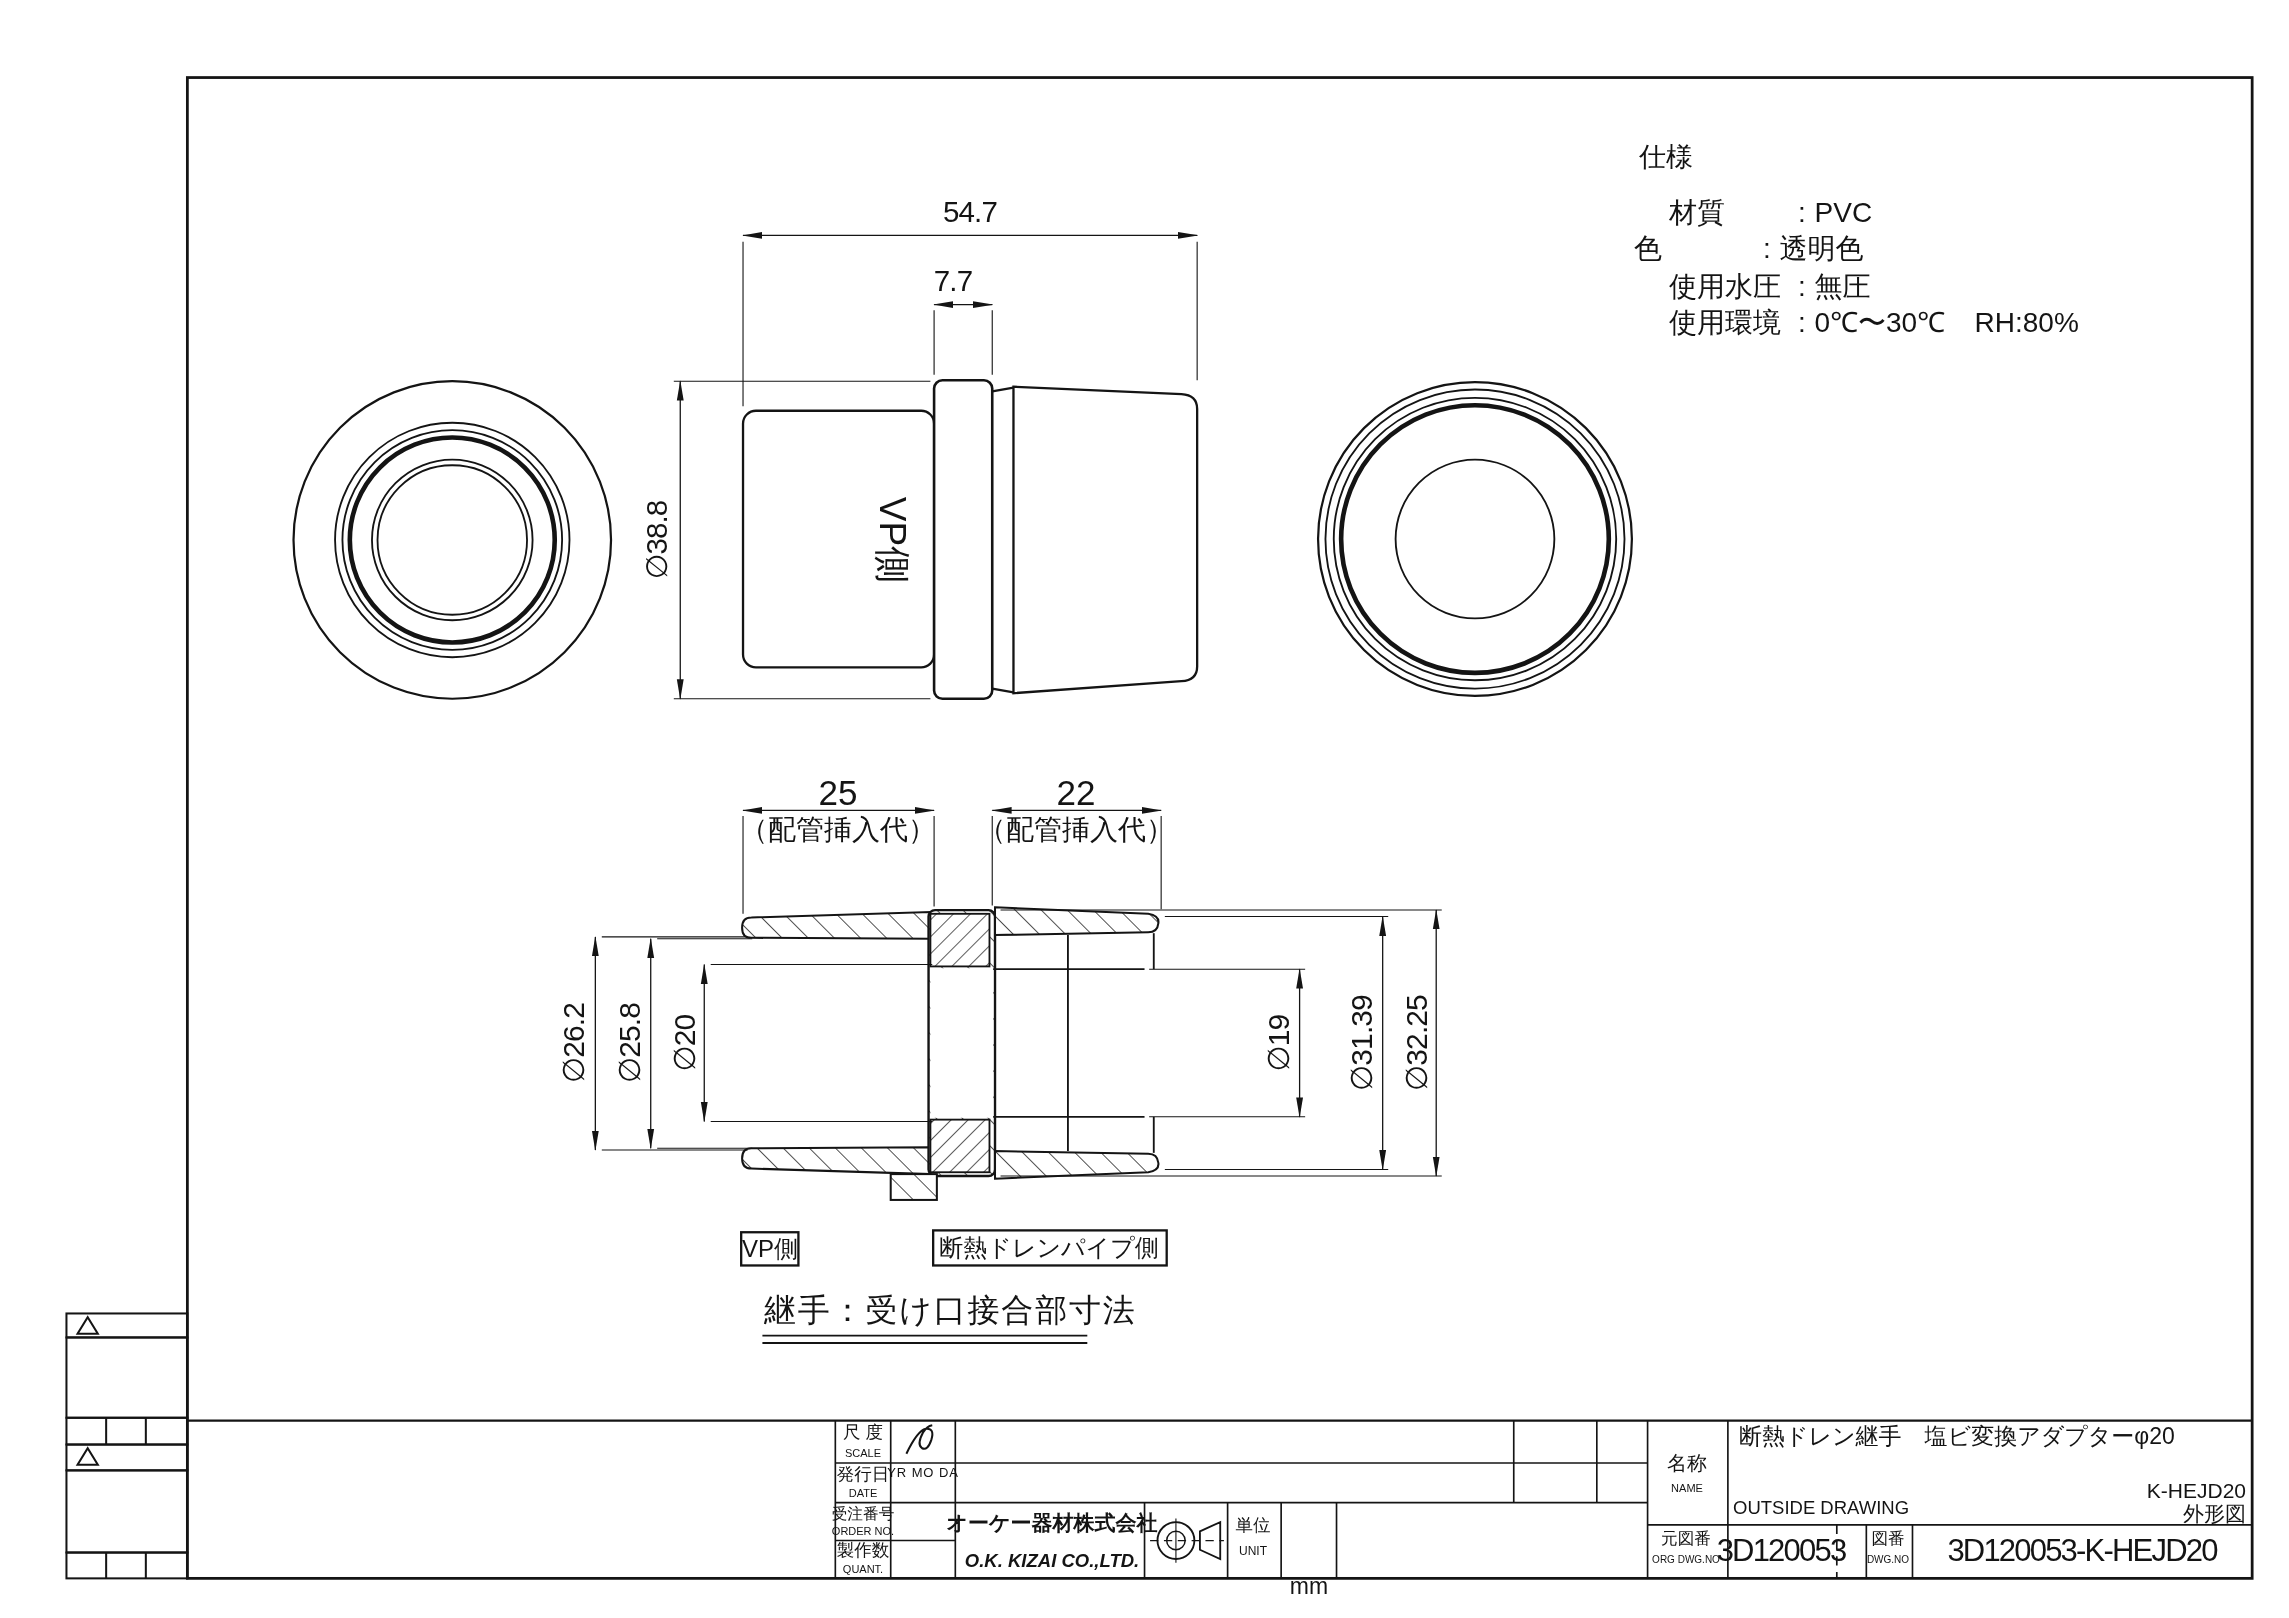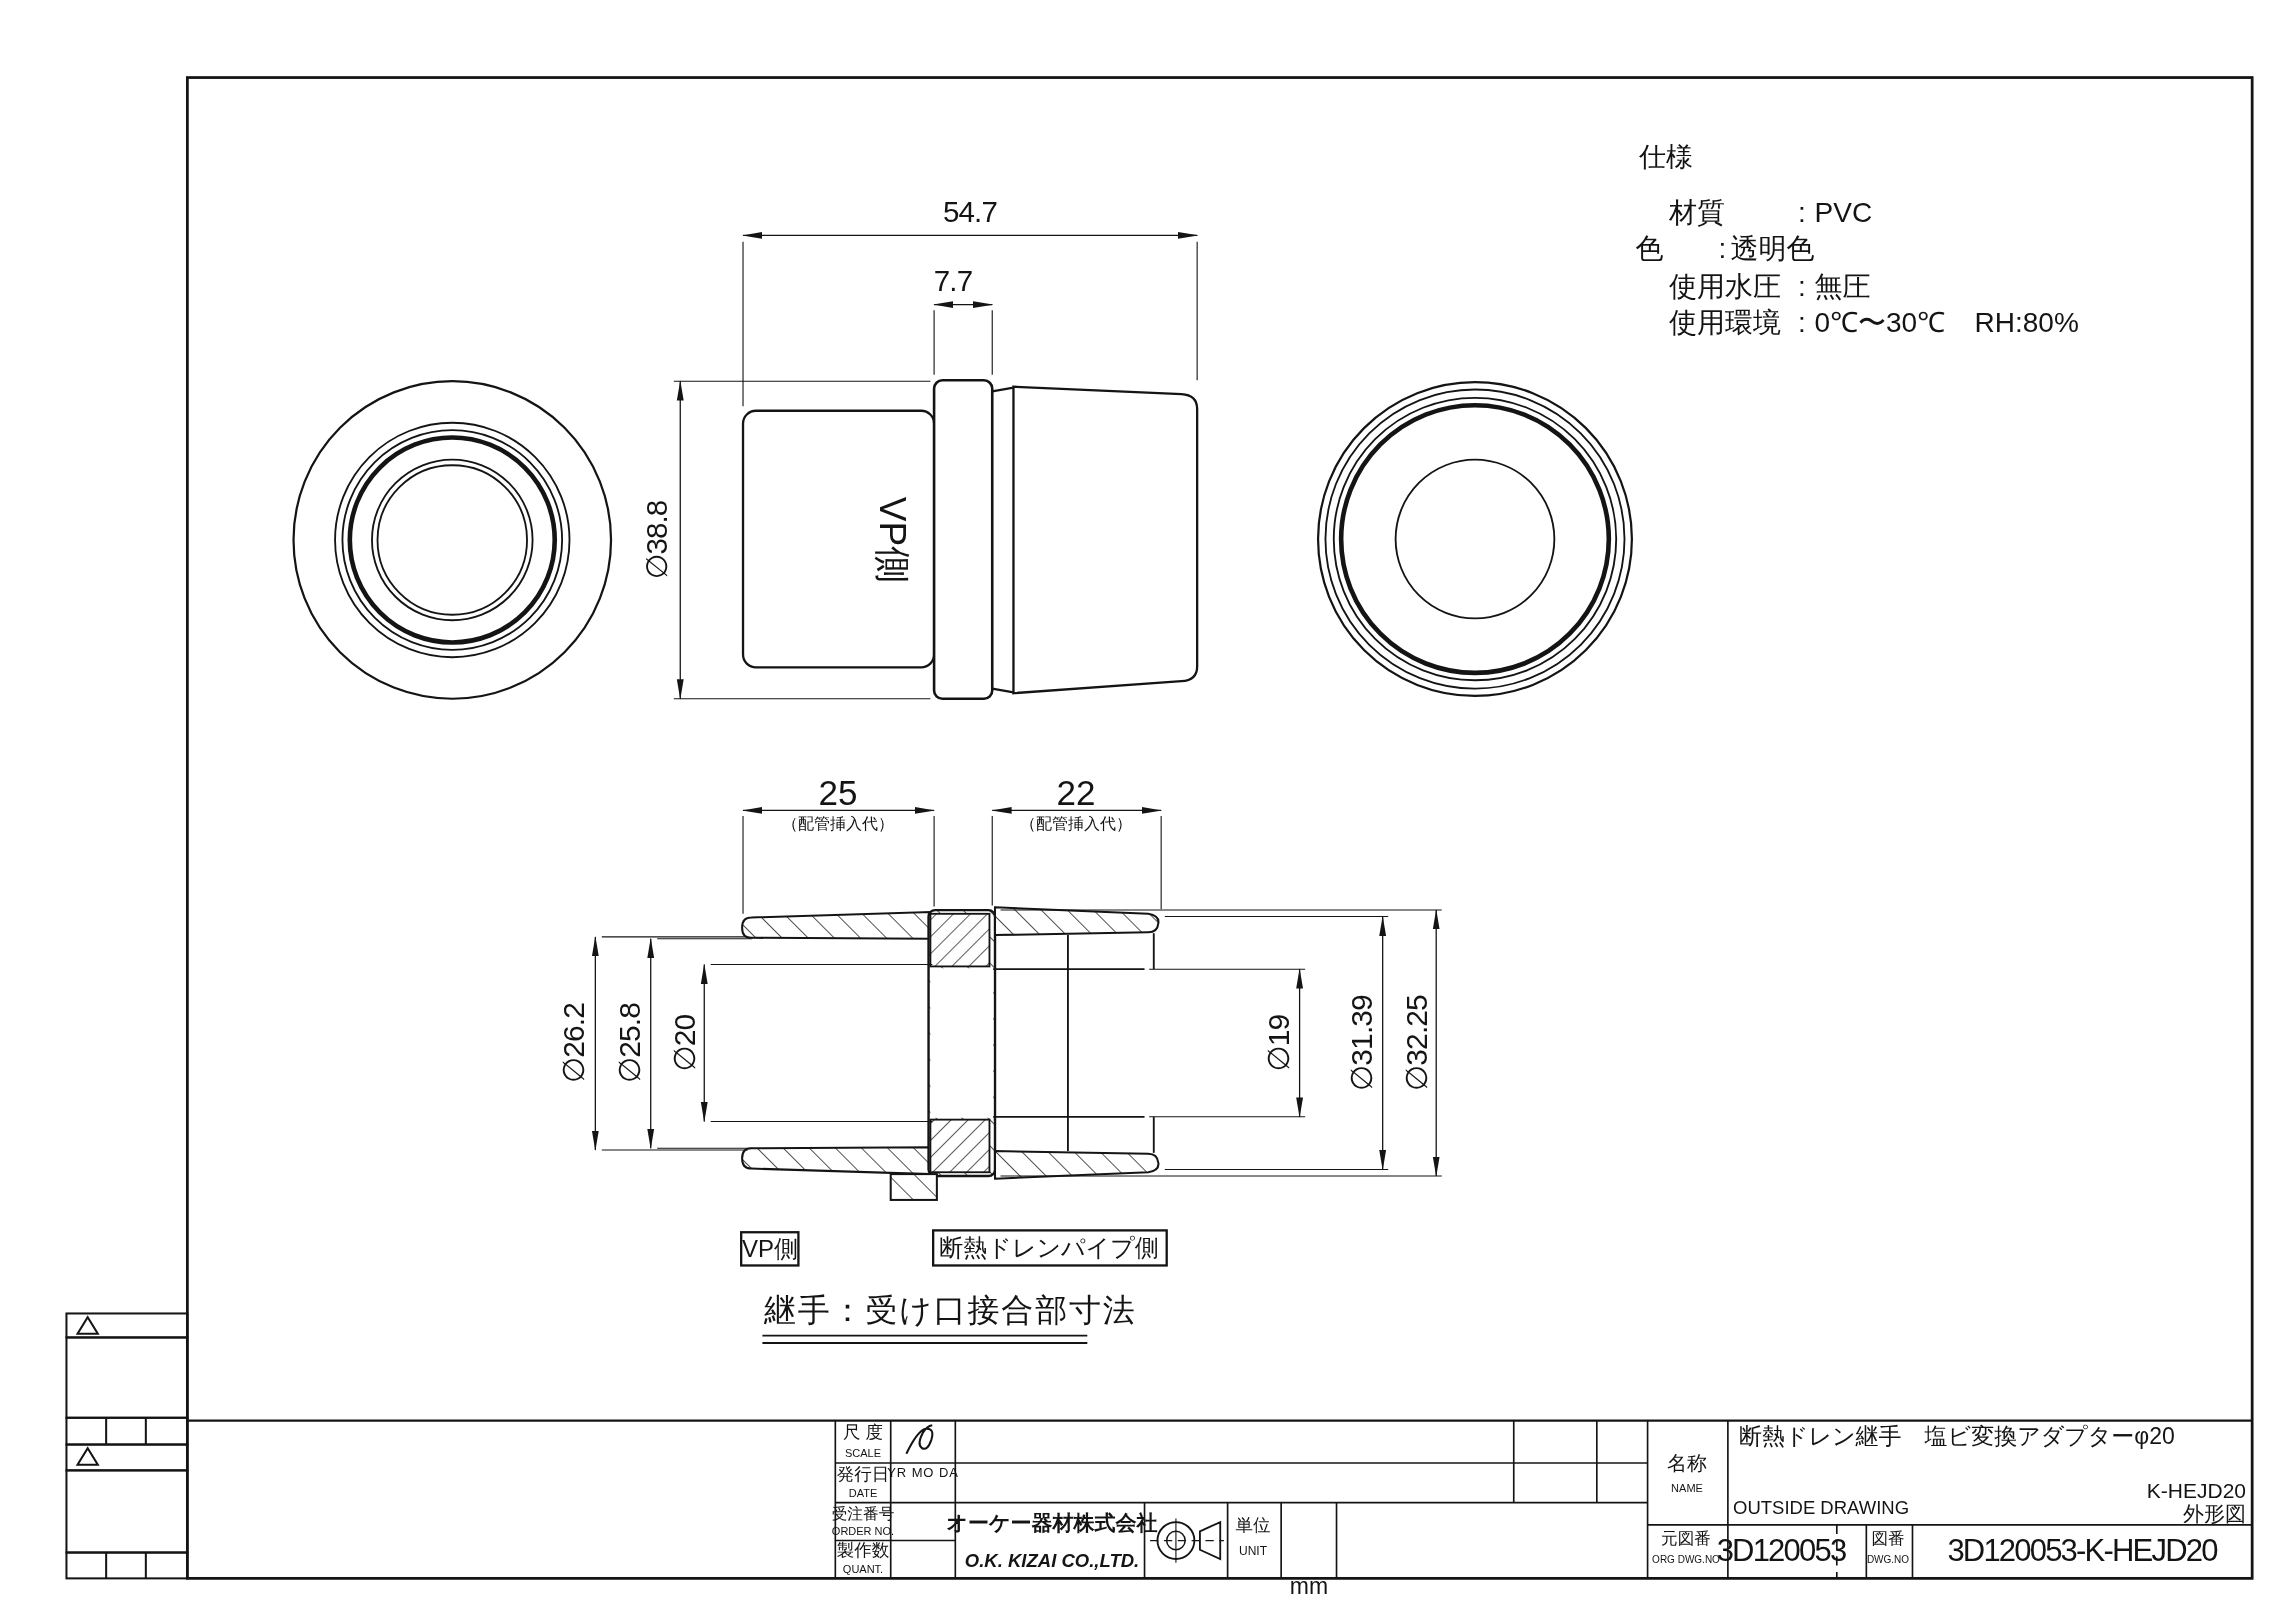--- a/index.html
+++ b/index.html
@@ -7,21 +7,21 @@
          font-family:"Liberation Sans",sans-serif;color:#141414;}
   svg{position:absolute;left:0;top:0;}
   .t{position:absolute;white-space:nowrap;color:#141414;line-height:1;}
   .cx{transform:translateX(-50%);}
   .cc{transform:translate(-50%,-50%);}
   .rccw{transform:translate(-50%,-50%) rotate(-90deg);}
   .rcw{transform:translate(-50%,-50%) rotate(90deg);}
   .ra{transform:translateX(-100%);}
   .dim{font-size:29.5px;letter-spacing:-0.9px;}
   .dimr{font-size:30px;letter-spacing:-0.9px;}
-  .note{font-size:16px;}
+  .note{font-size:28px;}
   .spec-row{position:absolute;white-space:nowrap;font-size:28px;}
   .spec-label{display:inline-block;width:129px;margin-top:14px;}
   .spec-colon{display:inline-block;width:16.6px;}
   .spec-extra{margin-left:29.5px;}
   .tb-jp{font-size:17.5px;}
   .tb-en{font-size:11px;letter-spacing:0;}
   .boxed{font-size:24px;}
   .num{letter-spacing:-1.8px;}
 </style>
 </head>
@@ -192,21 +192,21 @@
 
   <g stroke="#141414" fill="none" stroke-width="2.2">
     <path d="M982,1575 Q994,1550 1003,1548 Q1013,1547 1009,1560 Q1005,1572 999,1569 Q993,1565 1000,1552 Q1004,1545 1010,1544"></path>
   </g>
 </svg>
 
 <div class="t" style="left:1639px;top:144px;font-size:27px;">仕様</div>
 <div class="spec-row" style="left:1669px;top:180px;">
   <span class="spec-label">材質</span><span class="spec-colon">:</span><span>PVC</span>
 </div>
-<div class="spec-row" style="left:1585px;top:216px;text-align:center;">
+<div class="spec-row" style="left:1634px;top:216px;">
   <span class="spec-label">色</span><span class="spec-colon">:</span><span>透明色</span>
 </div>
 <div class="spec-row" style="left:1669px;top:254px;">
   <span class="spec-label">使用水圧</span><span class="spec-colon">:</span><span>無圧</span>
 </div>
 <div class="spec-row" style="left:1669px;top:290px;">
   <span class="spec-label">使用環境</span><span class="spec-colon">:</span><span>0℃〜30℃</span><span class="spec-extra">RH:80%</span>
 </div>
 
 <div class="t dim cx" style="left:970px;top:197px;">54.7</div>

